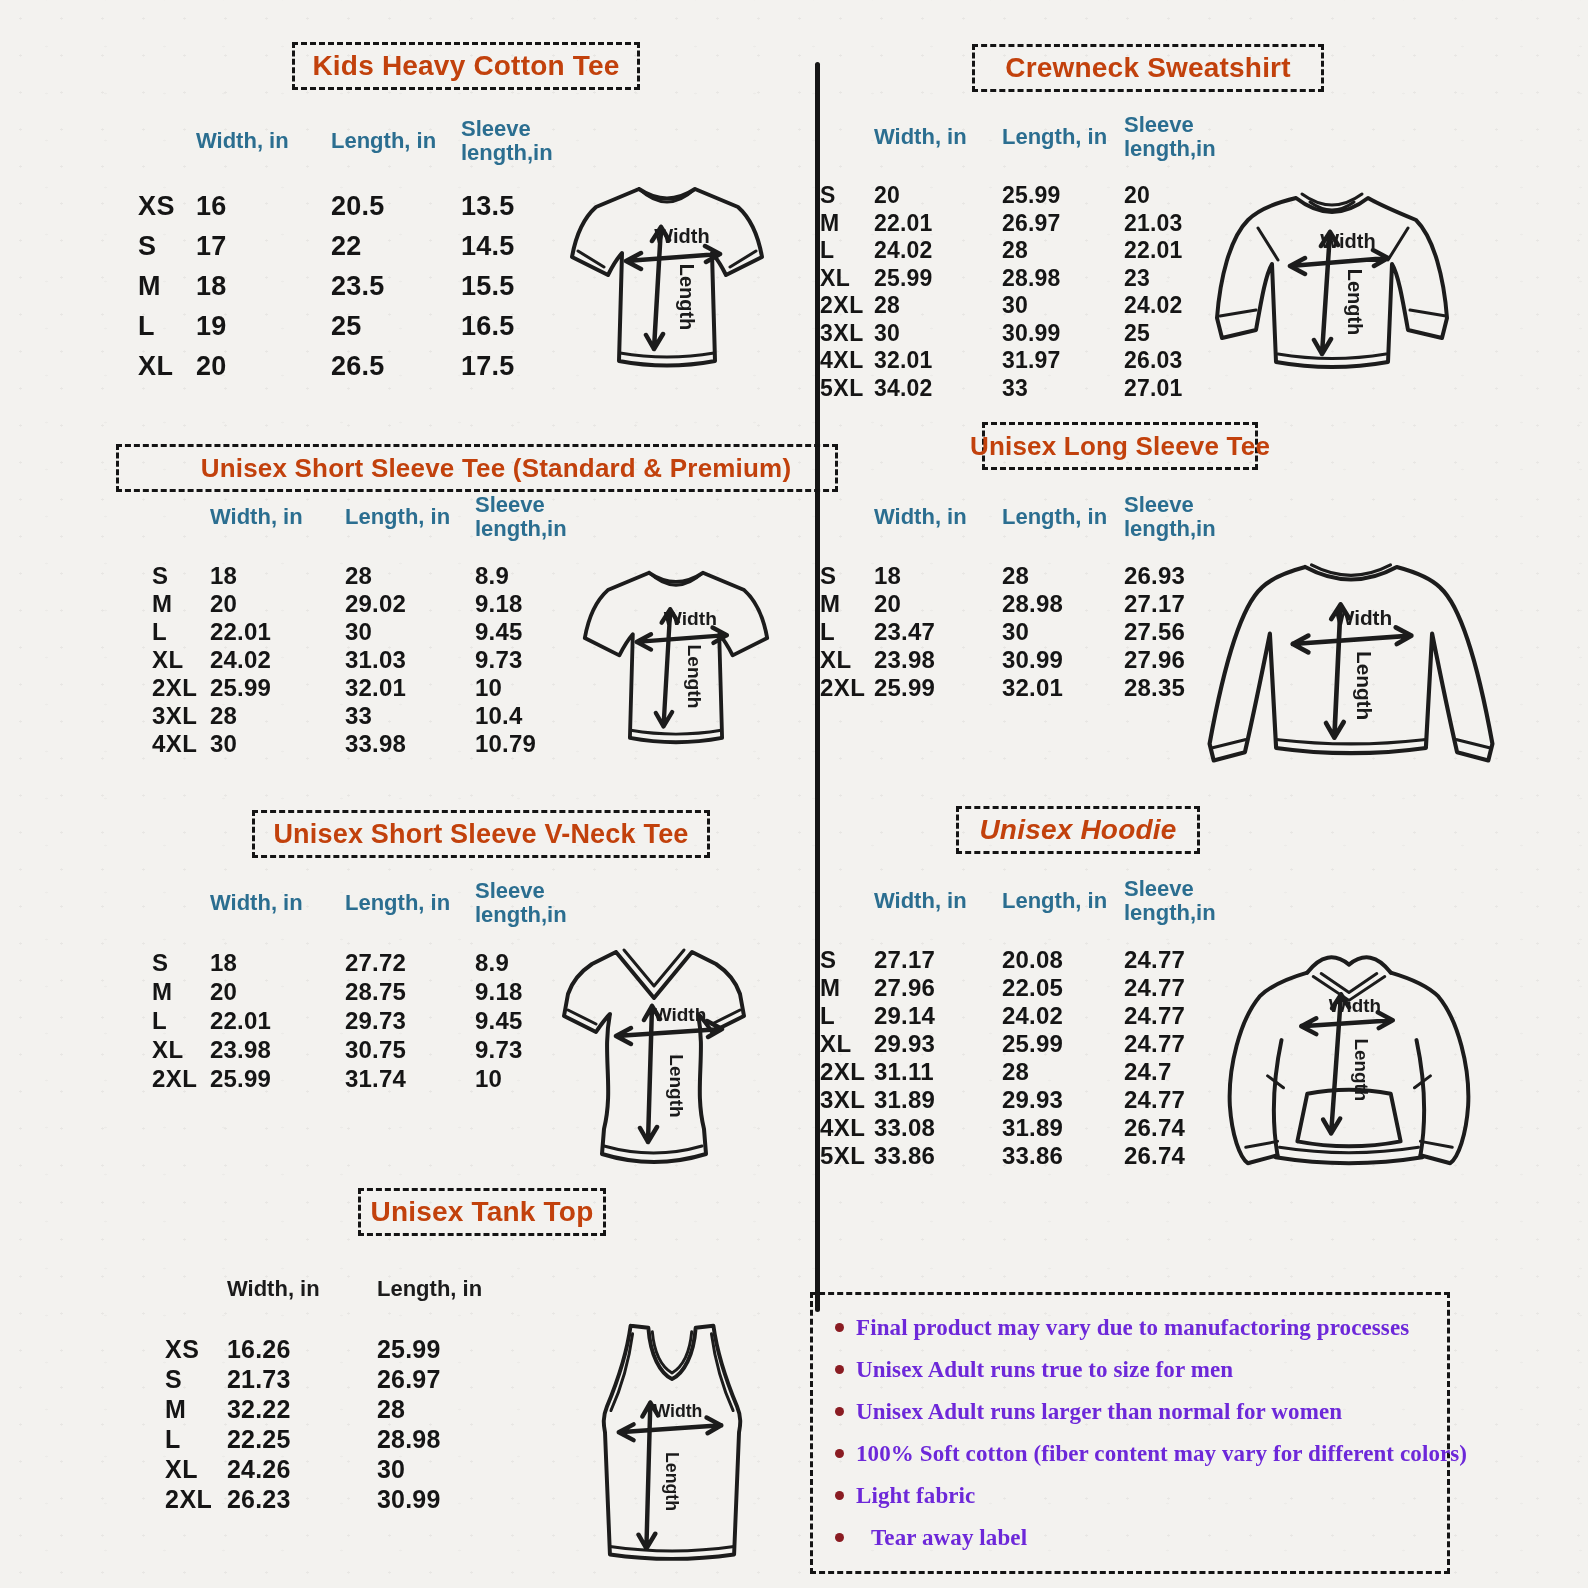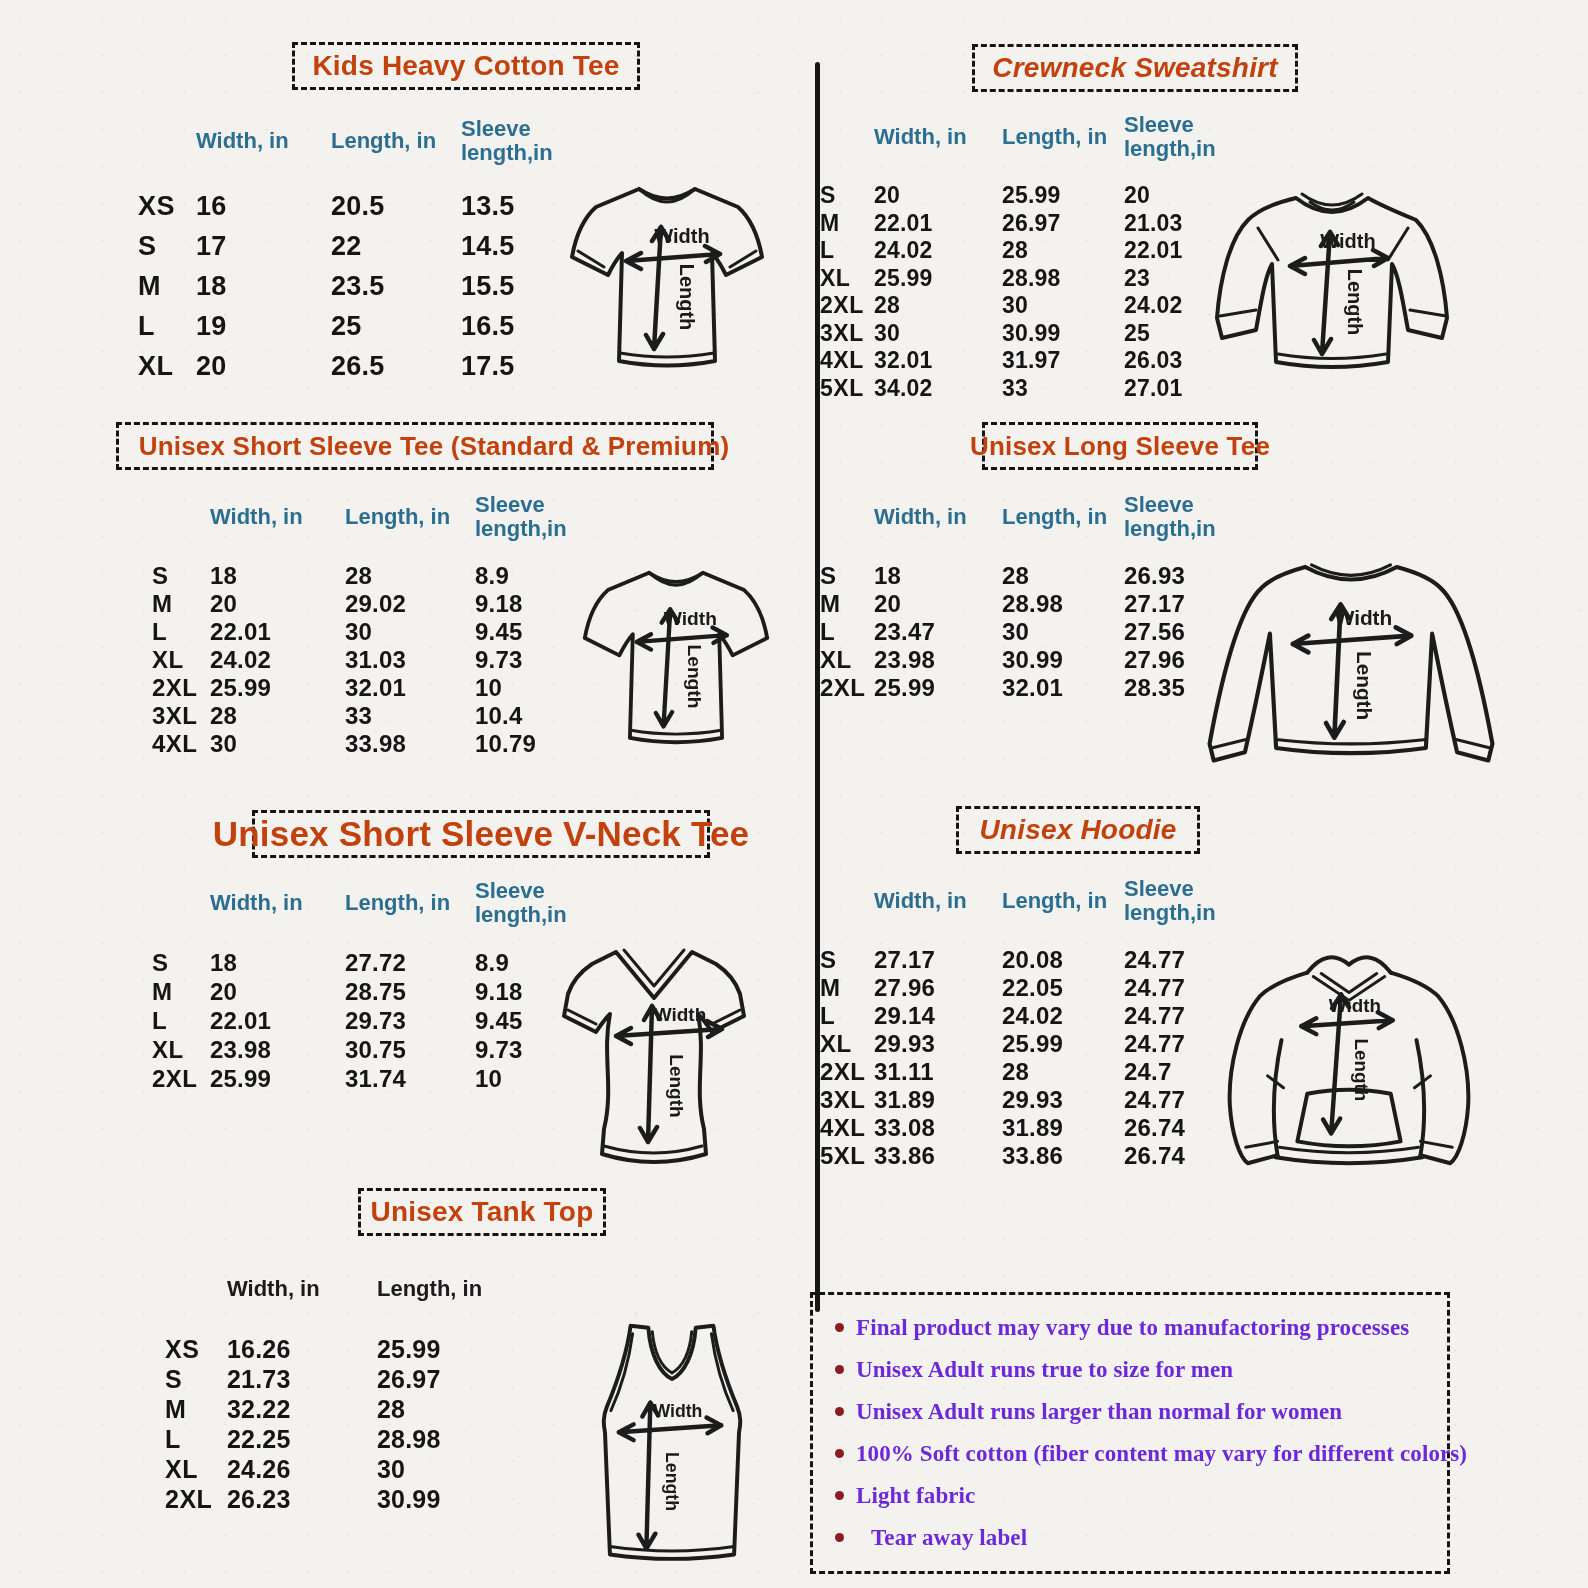--- a/index.html
+++ b/index.html
@@ -17,21 +17,21 @@
   .canvas{position:absolute;inset:0;}
   .divider{position:absolute;left:815px;top:62px;width:5px;height:1250px;background:#161616;border-radius:3px;}
 
   .title-box{
     position:absolute;display:flex;align-items:center;justify-content:center;
     border:3px dashed #141414;background:transparent;
     color:#c2410c;font-weight:bold;font-size:28px;white-space:nowrap;
     letter-spacing:.2px;height:48px;box-sizing:border-box;padding:0 10px;
   }
   .t26{font-size:26px;}
-  .t27{font-size:35px;}
+  .t27{font-size:27px;}
 
   .size-table{position:absolute;}
   .size-table .thead{display:grid;align-items:center;margin-bottom:14px;min-height:62px;}
   .size-table .th{color:#2b6e90;font-weight:bold;font-size:22px;line-height:1.08;}
   .size-table.black-head .th{color:#1b1b1b;}
   .size-table .th.sleeve{max-width:112px;}
   .size-table .trow{display:grid;align-items:center;}
   .size-table .td{font-weight:bold;color:#151515;letter-spacing:.2px;}
   .size-table .td.size{letter-spacing:.5px;}
 
@@ -113,21 +113,21 @@
     <path class="o" d="M97,26 L54,44 Q36,60 30,94 L66,112 Q73,98 80,90 L77,198 Q125,207 173,198 L170,90 Q177,98 184,112 L220,94 Q214,60 196,44 L153,26 Q125,45 97,26"></path>
     <path class="thin" d="M97,26 Q125,52 153,26"></path>
     <path class="thin" d="M78,190 Q125,198 172,190"></path>
     <path class="thin" d="M62,104 L36,88 M188,104 L214,88"></path>
     <path class="arrow" d="M119,64 L112,186 M119,64 L110,78 M119,64 L127,77 M112,186 L104,172 M112,186 L121,171"></path>
     <path class="arrow" d="M84,98 L178,91 M84,98 L99,90 M84,98 L99,106 M178,91 L163,83 M178,91 L164,99"></path>
     <text x="140" y="80" font-size="20" text-anchor="middle">Width</text>
     <text transform="translate(138,134) rotate(90)" font-size="20" text-anchor="middle">Length</text>
   </svg>
 
-  <div class="title-box t26" style="left:116px;top:422px;width:598px;padding-left:48px;">
+  <div class="title-box t26" style="left:116px;top:444px;width:722px;padding-left:48px;">
     <span>Unisex Short Sleeve Tee (Standard &amp; Premium)</span>
   </div>
   <div class="size-table rh28" style="left:152px;top:486px;width:446px;">
       <div class="thead cols4">
         <span></span>
         <span class="th">Width, in</span>
         <span class="th">Length, in</span>
         <span class="th sleeve">Sleeve length,in</span>
       </div>
       <div class="trow cols4">
@@ -279,21 +279,21 @@
     <path class="o" d="M40,14 L58,16 C60,44 70,62 82,68 C94,62 104,44 106,16 L124,14 C128,44 138,72 148,96 C153,108 151,116 150,122 L145,246 Q82,255 19,246 L14,122 C13,116 11,108 16,96 C26,72 36,44 40,14"></path>
     <path class="thin" d="M20,100 C30,78 38,52 42,22 M144,100 C134,78 126,52 122,22"></path>
     <path class="thin" d="M62,20 C64,42 72,56 82,62 C92,56 100,42 102,20"></path>
     <path class="thin" d="M19,238 Q82,247 145,238"></path>
     <path class="arrow" d="M60,92 L56,240 M60,92 L52,106 M60,92 L68,105 M56,240 L48,226 M56,240 L65,225"></path>
     <path class="arrow" d="M28,122 L132,115 M28,122 L43,114 M28,122 L43,130 M132,115 L117,107 M132,115 L118,123"></path>
     <text x="88" y="107" font-size="18" text-anchor="middle">Width</text>
     <text transform="translate(76,172) rotate(90)" font-size="18" text-anchor="middle">Length</text>
   </svg>
 
-  <div class="title-box" style="left:972px;top:44px;width:326px;font-style:italic;">
+  <div class="title-box" style="left:972px;top:44px;width:352px;">
     <span>Crewneck Sweatshirt</span>
   </div>
   <div class="size-table rh27" style="left:820px;top:106px;width:420px;">
       <div class="thead cols4r">
         <span></span>
         <span class="th">Width, in</span>
         <span class="th">Length, in</span>
         <span class="th sleeve">Sleeve length,in</span>
       </div>
       <div class="trow cols4r">

